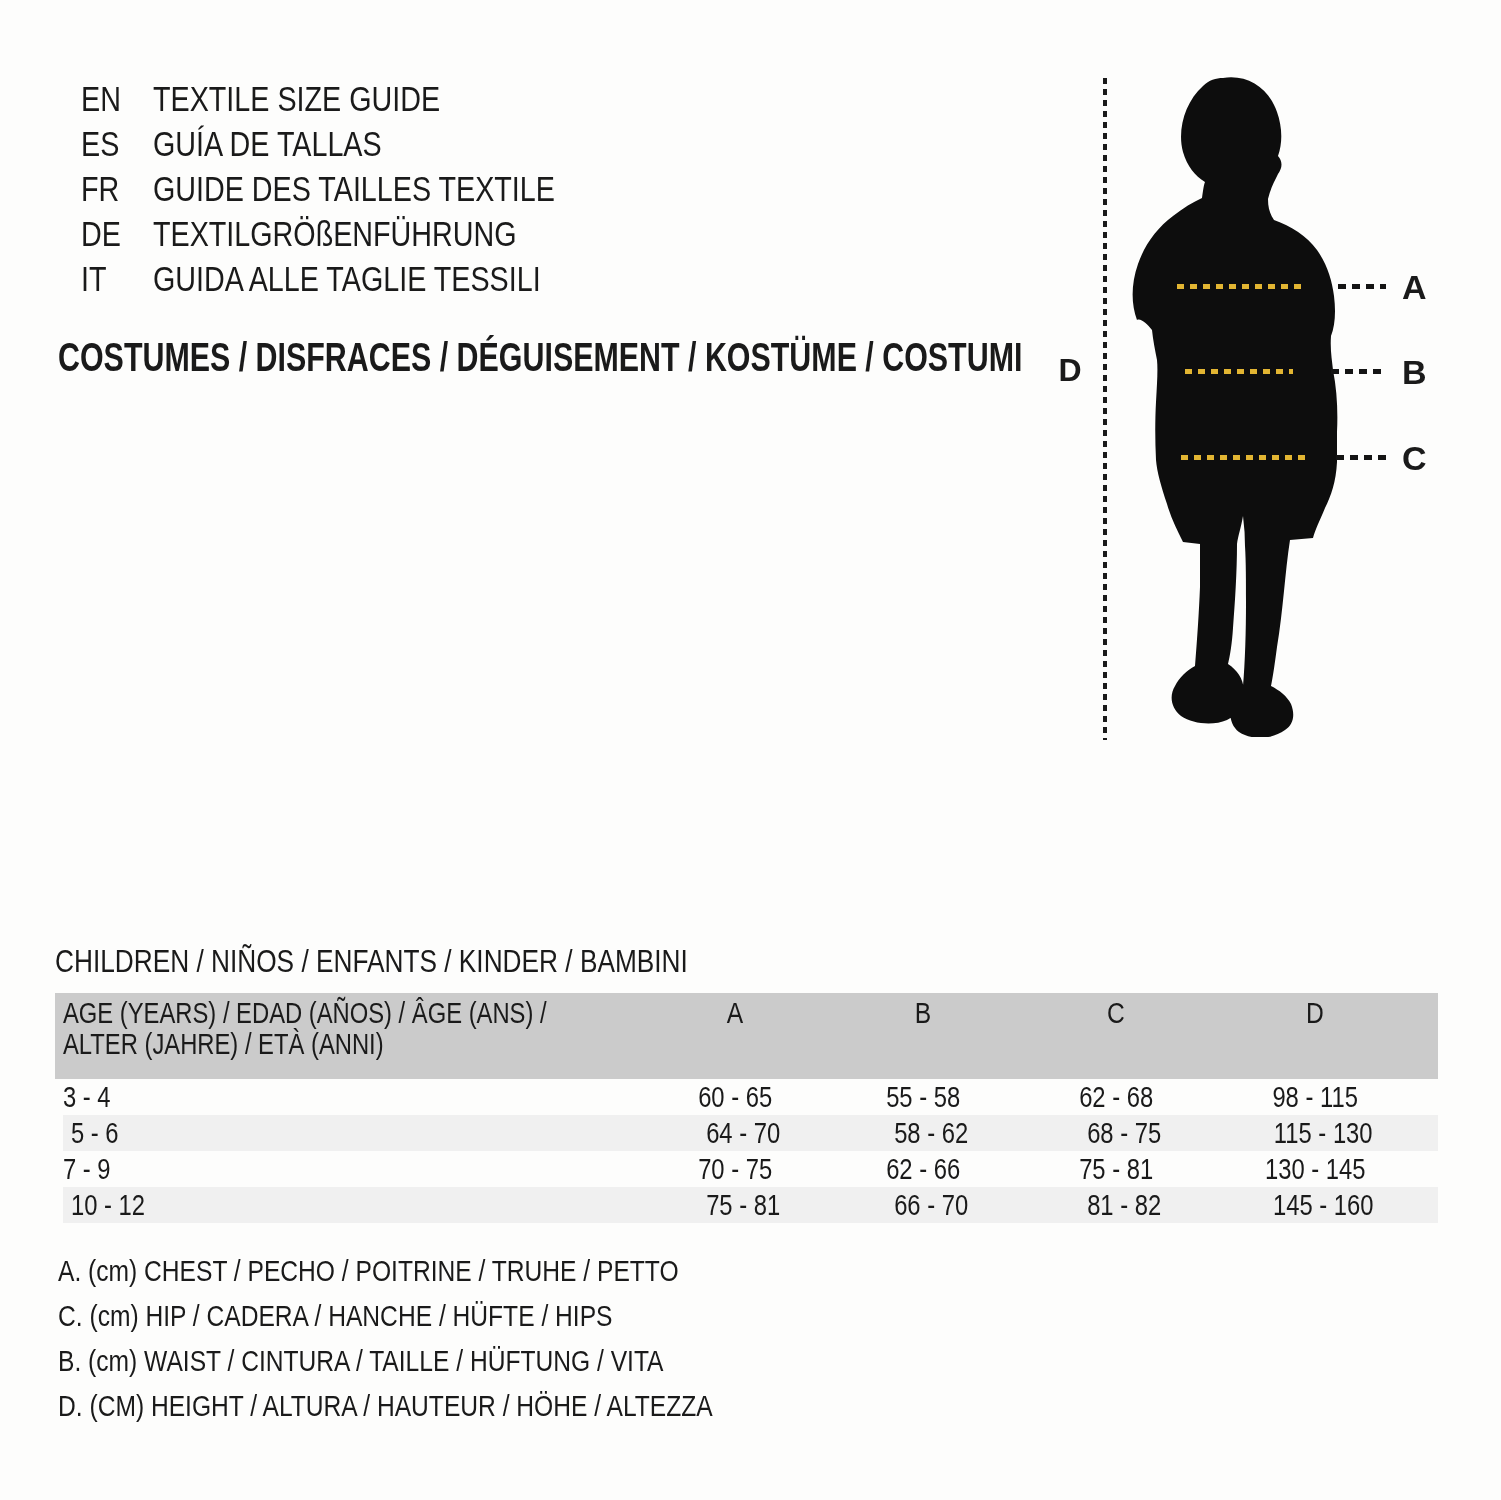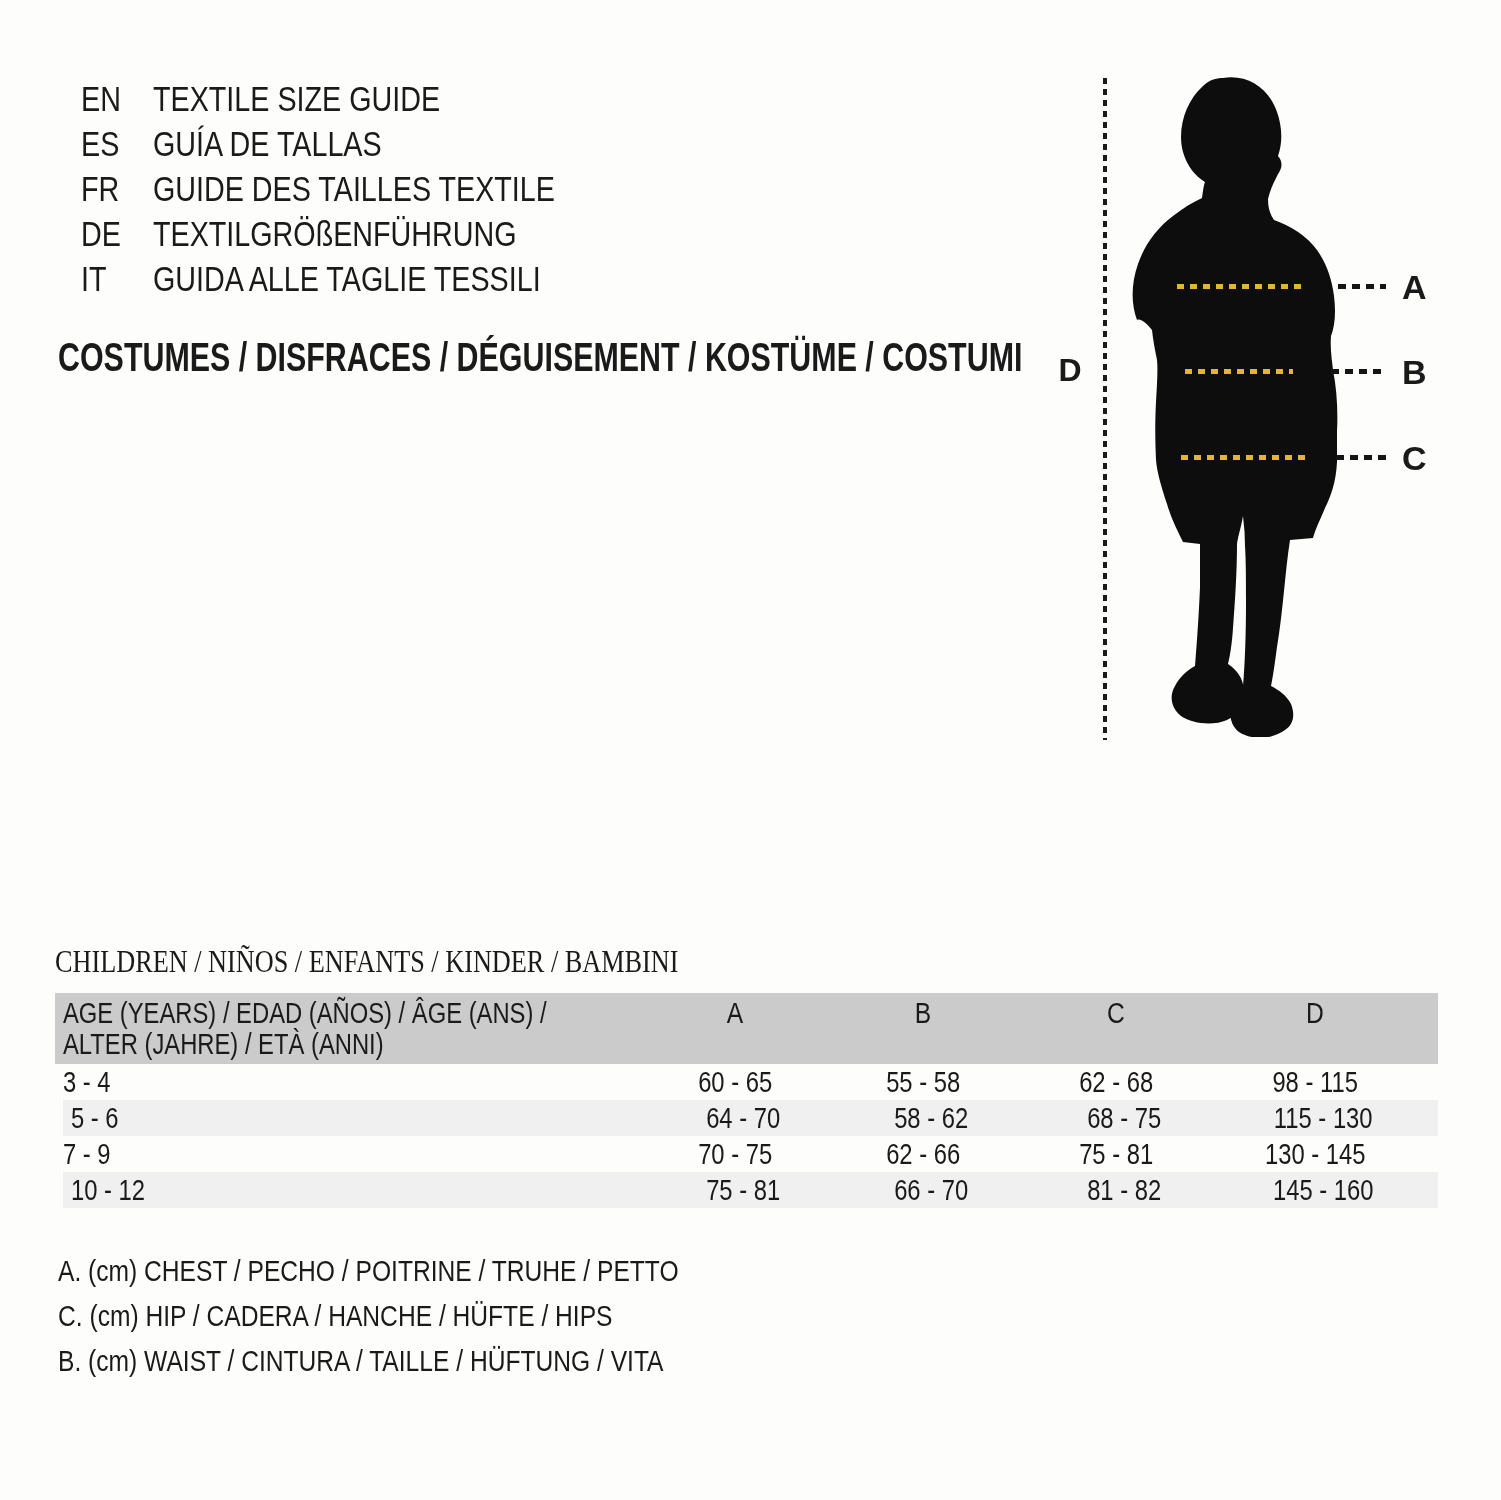--- a/index.html
+++ b/index.html
@@ -57,24 +57,24 @@
   .m-label{
     position:absolute;height:34px;line-height:34px;font-size:34px;font-weight:bold;
   }
   .m-label.a{left:1402px;top:270px;}
   .m-label.b{left:1402px;top:355px;}
   .m-label.c{left:1402px;top:441px;}
   .m-label.d{left:1050px;top:353px;width:40px;text-align:center;font-size:32px;}
 
   
   .section-title{
-    position:absolute;left:55px;top:941px;height:40px;line-height:40px;font-size:32px;font-family:Liberation Serif, serif;
+    position:absolute;left:55px;top:941px;height:40px;line-height:40px;font-size:32px;
   }
   .tbl{position:absolute;left:55px;top:993px;width:1383px;font-size:29px;}
-  .thead{position:relative;height:71px;background:var(--header-bar);}
+  .thead{position:relative;height:86px;background:var(--header-bar);}
   .age-h{position:absolute;left:8px;top:5px;line-height:31px;font-size:29px;}
   .age-h span{display:block;}
   .colbox{position:absolute;top:0;height:100%;text-align:center;}
   .colbox.ca{left:586px;width:188px;}
   .colbox.cb{left:774px;width:188px;}
   .colbox.cc{left:962px;width:198px;}
   .colbox.cd{left:1160px;width:200px;}
   .thead .colbox{height:40px;line-height:40px;font-size:30px;}
   .trow{position:relative;height:36px;line-height:36px;text-decoration:underline;}
   .trow.stripe{background:var(--row-stripe);margin-left:8px;}
@@ -234,15 +234,16 @@
       <span class="colbox cb"><span class="cx-c">66 - 70</span></span>
       <span class="colbox cc"><span class="cx-c">81 - 82</span></span>
       <span class="colbox cd"><span class="cx-c">145 - 160</span></span>
     </div>
   </div>
 
   <section class="legend">
     <div class="legend-line"><span class="cx">A. (cm) CHEST / PECHO / POITRINE / TRUHE / PETTO</span></div>
     <div class="legend-line"><span class="cx">C. (cm) HIP / CADERA / HANCHE / HÜFTE / HIPS</span></div>
     <div class="legend-line"><span class="cx">B. (cm) WAIST / CINTURA / TAILLE / HÜFTUNG / VITA</span></div>
+    <div class="legend-line"><span class="cx">D. (CM) HEIGHT / ALTURA / HAUTEUR / HÖHE / ALTEZZA</span></div>
   </section>
 
 </div>
 
 </body></html>

